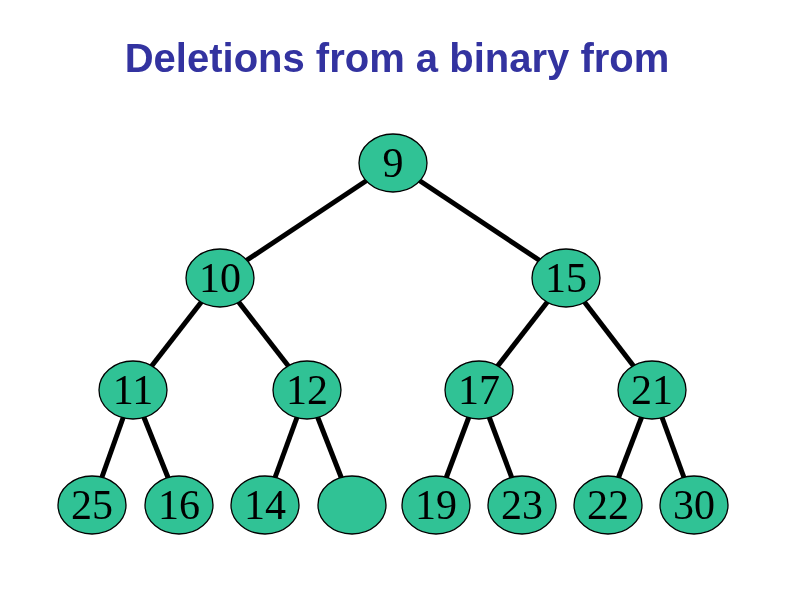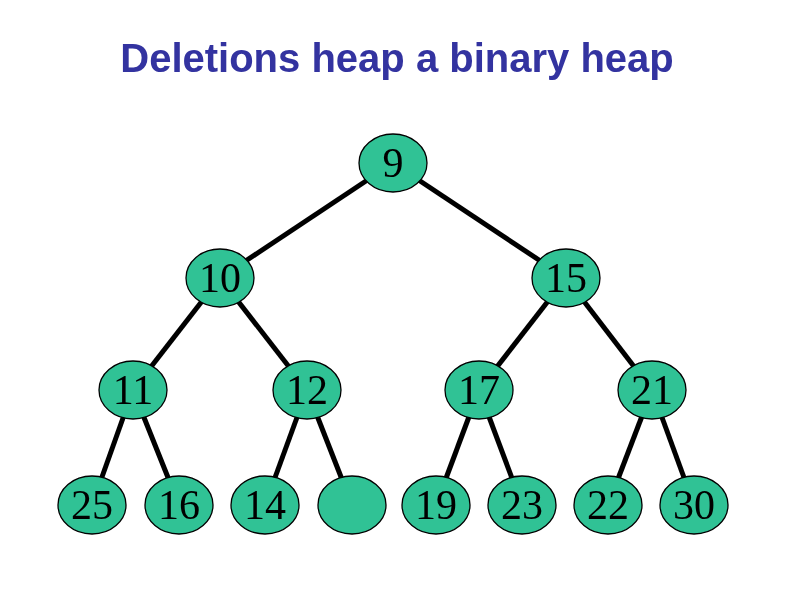--- a/index.html
+++ b/index.html
@@ -35,21 +35,21 @@
     font-family: "Liberation Serif", serif;
     font-size: 42px;
     fill: #000000;
     text-anchor: middle;
   }
 </style>
 </head>
 <body>
 
 <div class="slide" style="background: rgb(255, 255, 255);">
-  <div class="slide-title" style="color: rgb(51, 51, 160);">Deletions heap a binary heap</div>
+  <div class="slide-title" style="color: rgb(51, 51, 160);">Deletions from a binary from</div>
   <svg class="tree-svg" id="tree-svg" width="794" height="595" viewBox="0 0 794 595">
       <line x1="393" y1="163" x2="220" y2="278" stroke="#000000" stroke-width="5"></line>
       <line x1="393" y1="163" x2="566" y2="278" stroke="#000000" stroke-width="5"></line>
       <line x1="220" y1="278" x2="133" y2="390" stroke="#000000" stroke-width="5"></line>
       <line x1="220" y1="278" x2="307" y2="390" stroke="#000000" stroke-width="5"></line>
       <line x1="566" y1="278" x2="479" y2="390" stroke="#000000" stroke-width="5"></line>
       <line x1="566" y1="278" x2="652" y2="390" stroke="#000000" stroke-width="5"></line>
       <line x1="133" y1="390" x2="92" y2="505" stroke="#000000" stroke-width="5"></line>
       <line x1="133" y1="390" x2="179" y2="505" stroke="#000000" stroke-width="5"></line>
       <line x1="307" y1="390" x2="265" y2="505" stroke="#000000" stroke-width="5"></line>

